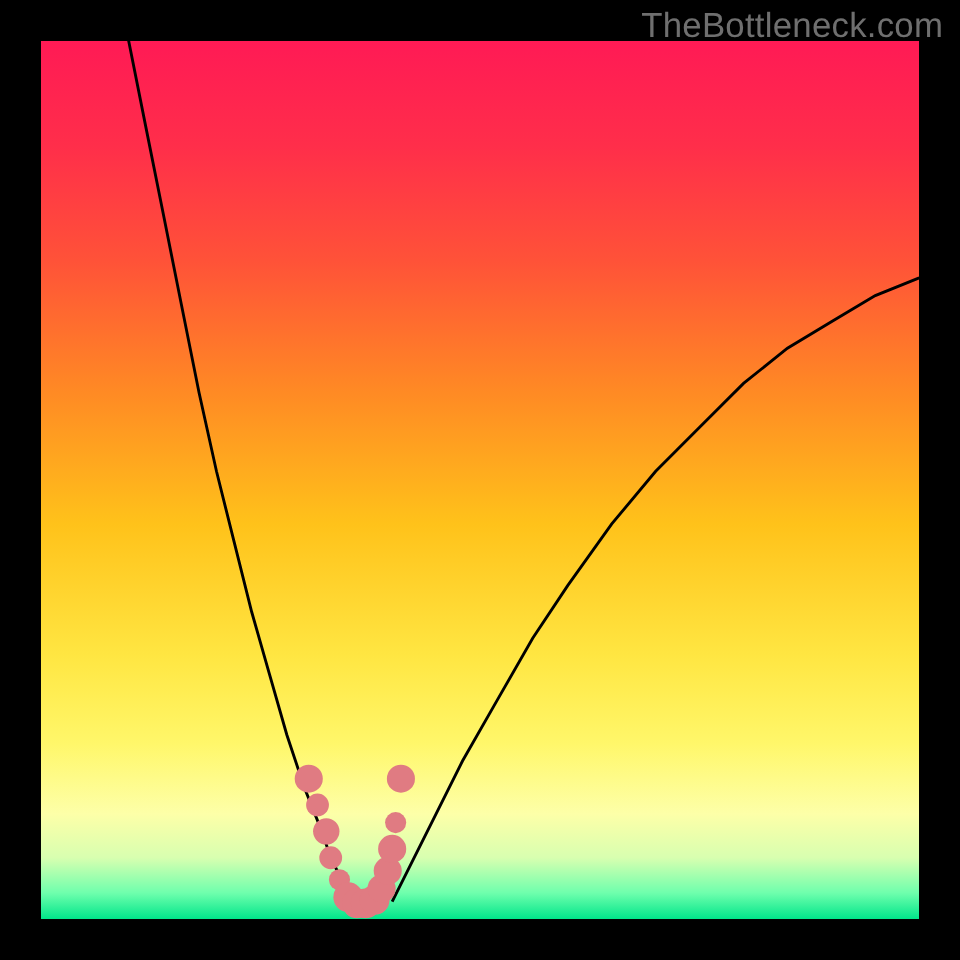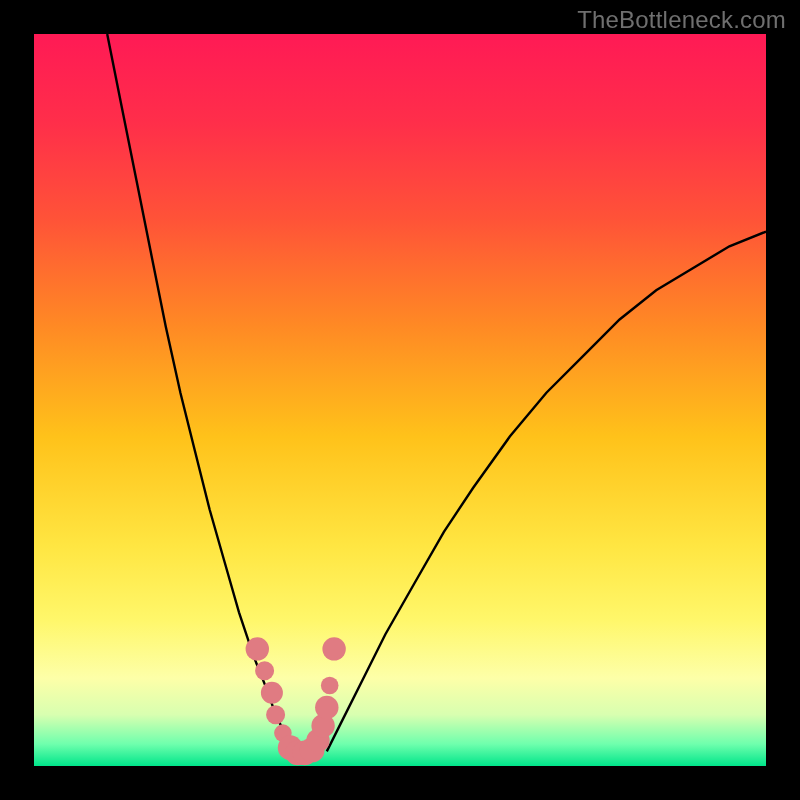--- a/index.html
+++ b/index.html
@@ -26,21 +26,21 @@
     width: 732px;
     height: 732px;
     overflow: hidden;
   }
   svg { display: block; }
   .watermark {
     position: absolute;
     top: 6px;
     right: 14px;
     color: #6f6f6f;
-    font-size: 24px;
+    font-size: 29px;
     letter-spacing: 0.2px;
     font-weight: 500;
     user-select: none;
   }
 </style>
 </head>
 <body>
 
 <div class="frame">
 

